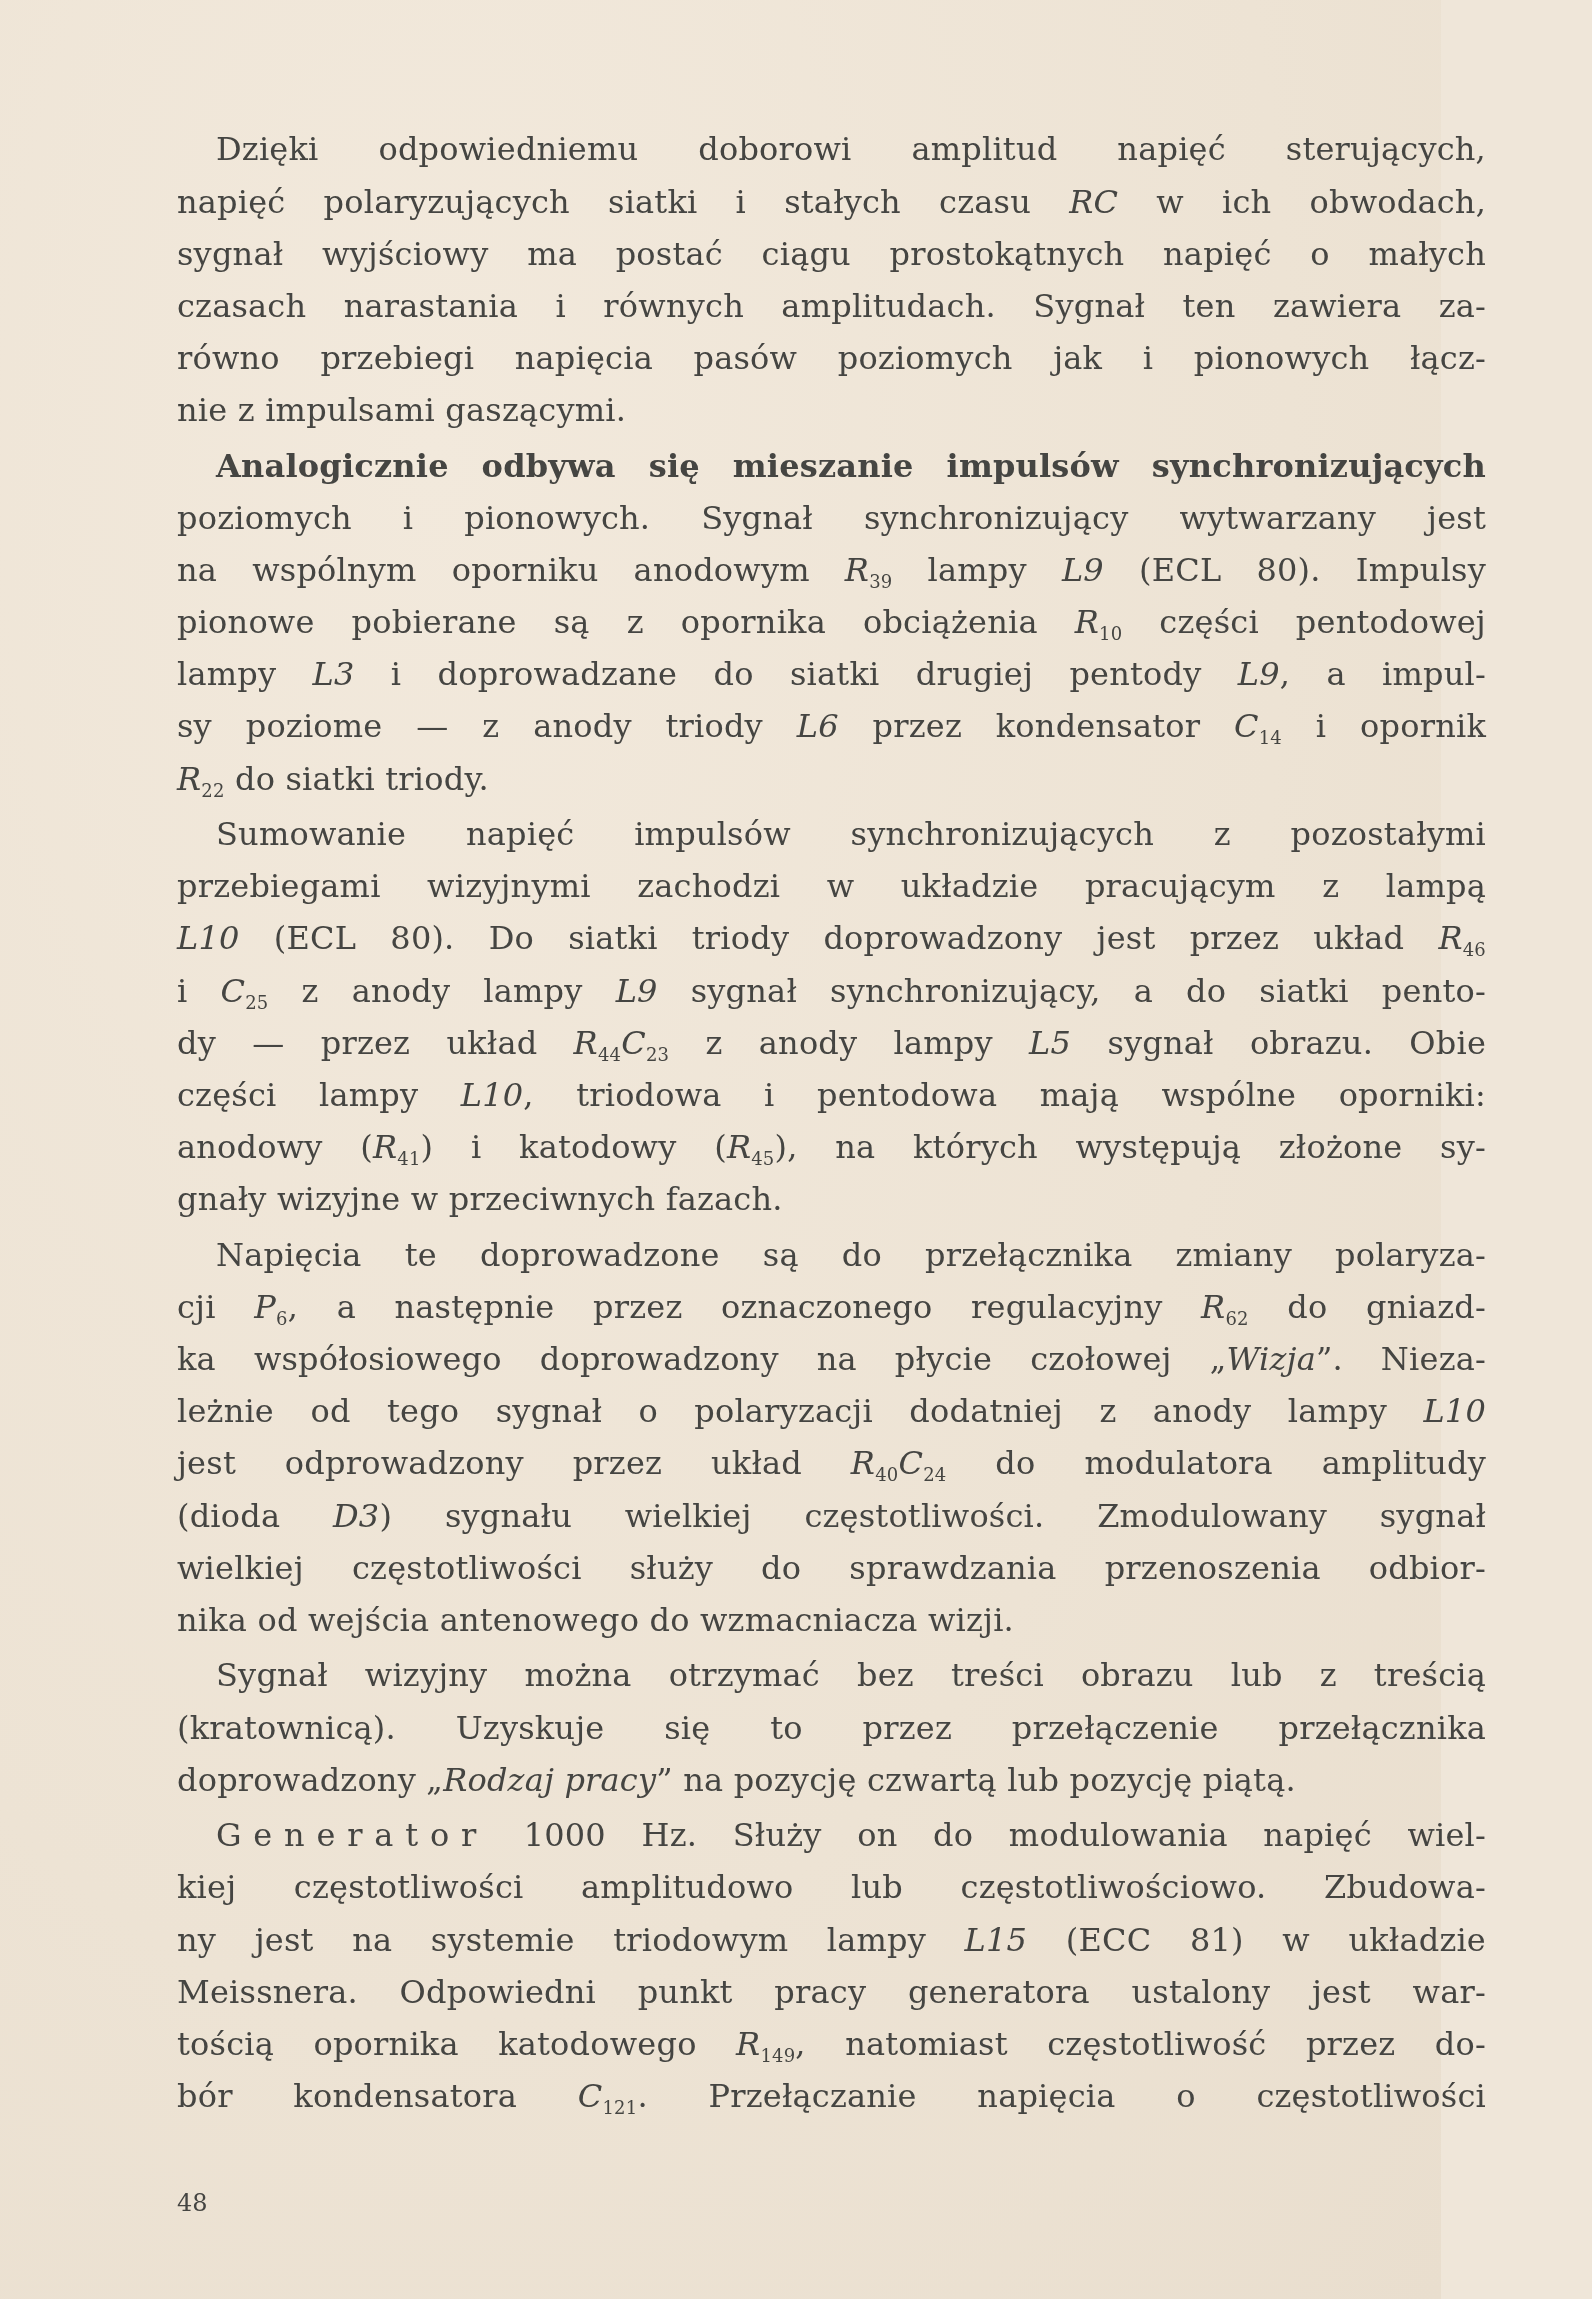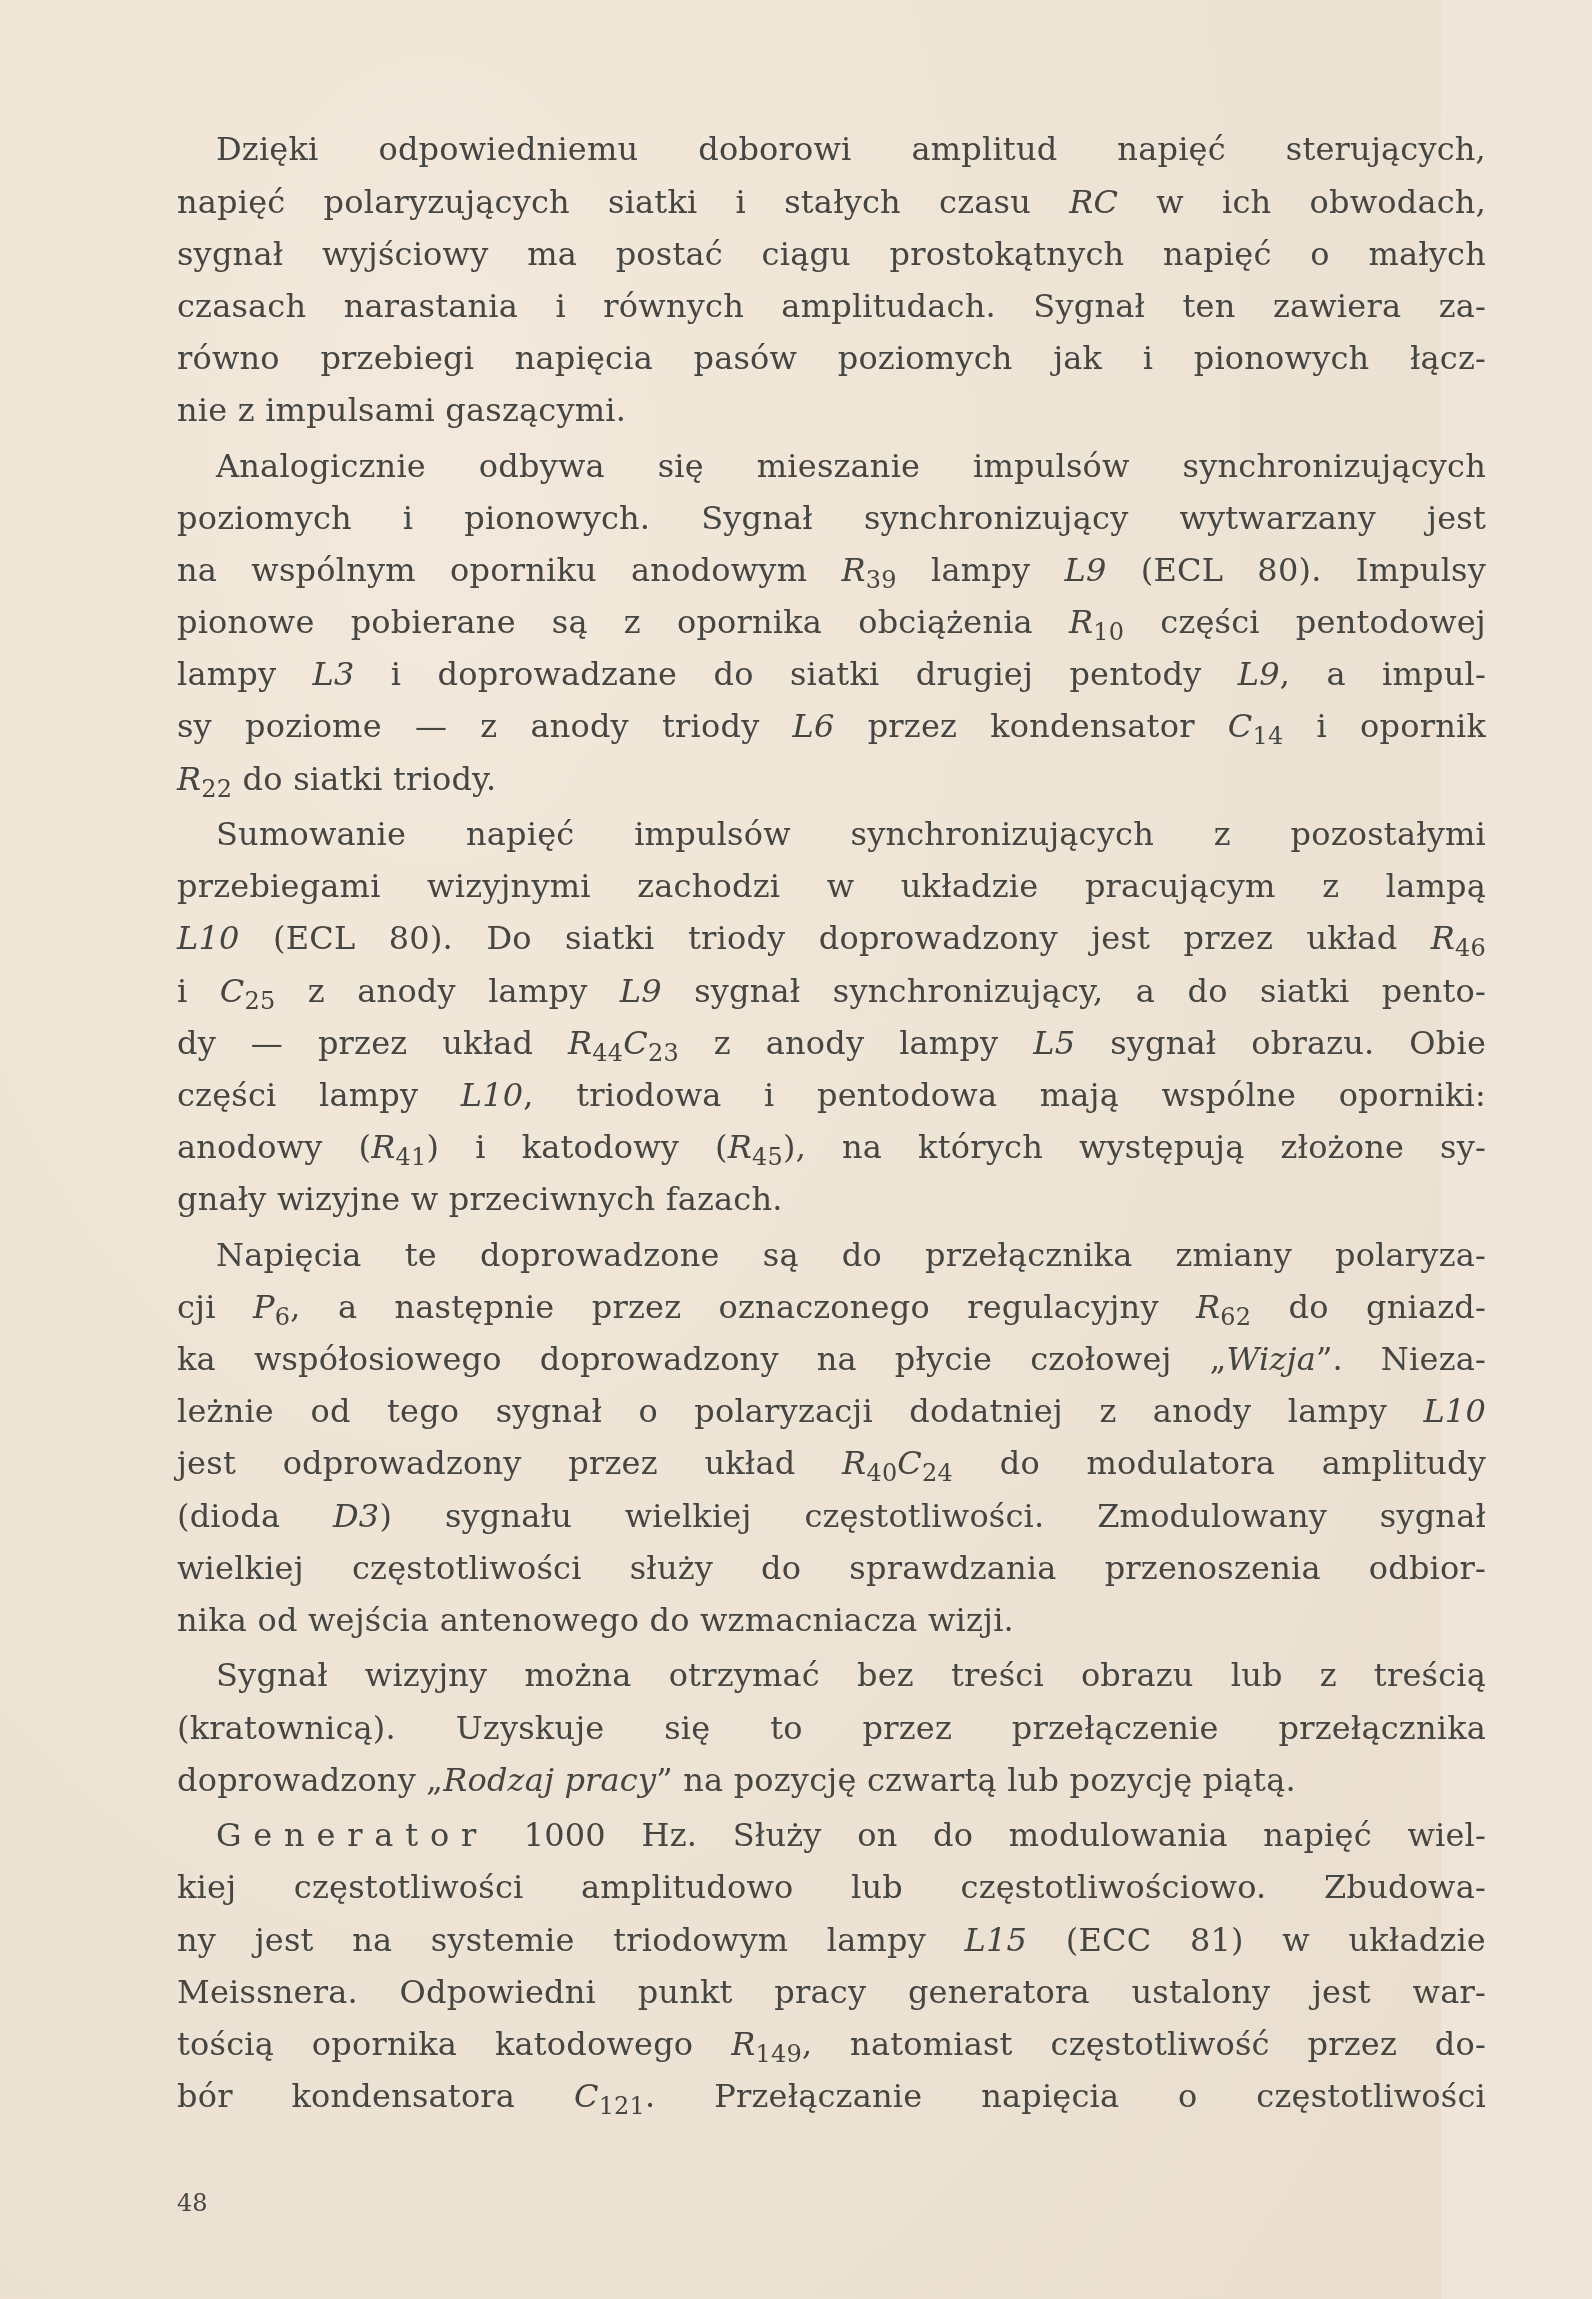--- a/index.html
+++ b/index.html
@@ -6,36 +6,36 @@
   body{width:1593px;height:2299px;background:#efe6d9;position:relative;overflow:hidden;
     font-family:"DejaVu Serif","Liberation Serif",serif;color:#454542;}
   .page{position:absolute;left:0;top:0;width:1441px;height:2299px;
     background:radial-gradient(ellipse at 30% 20%, #f2e9dc 0%, #ede3d4 60%, #e9dece 100%);}
   .line{position:absolute;left:177px;width:1309px;height:51px;line-height:51px;
     font-size:32px;white-space:nowrap;text-align:justify;text-align-last:justify;
     letter-spacing:0.2px;}
   .line.last{text-align-last:left;}
   .line.indent{padding-left:39px;width:1270px;}
   .seg-i{font-style:italic;}
-  .sub{font-size:24px;vertical-align:-6.9px;line-height:0;}
+  .sub{font-size:18px;vertical-align:-6.9px;line-height:0;}
   .spaced{letter-spacing:11.8px;}
   .page-number{position:absolute;left:177px;top:2172px;font-size:24px;line-height:47px;margin-top:8px;}
 </style>
 </head>
 <body>
 
 <div class="page">
   <div id="text-body">
       <div class="line indent" style="top: 124px;"><span>Dzięki odpowiedniemu doborowi amplitud napięć sterujących,</span></div>
       <div class="line" style="top: 177px;"><span>napięć polaryzujących siatki i stałych czasu </span><span class="seg-i">RC</span><span> w ich obwodach,</span></div>
       <div class="line" style="top: 229px;"><span>sygnał wyjściowy ma postać ciągu prostokątnych napięć o małych</span></div>
       <div class="line" style="top: 281px;"><span>czasach narastania i równych amplitudach. Sygnał ten zawiera za-</span></div>
       <div class="line" style="top: 333px;"><span>równo przebiegi napięcia pasów poziomych jak i pionowych łącz-</span></div>
       <div class="line last" style="top: 385px;"><span>nie z impulsami gaszącymi.</span></div>
-      <div class="line indent" style="top: 441px;"><span>Analogicznie odbywa się mieszanie impulsów synchronizujących</span></div>
+      <div class="line indent" style="top: 441px; font-weight: bold;"><span>Analogicznie odbywa się mieszanie impulsów synchronizujących</span></div>
       <div class="line" style="top: 493px;"><span>poziomych i pionowych. Sygnał synchronizujący wytwarzany jest</span></div>
       <div class="line" style="top: 545px;"><span>na wspólnym oporniku anodowym </span><span class="seg-i">R</span><span class="sub">39</span><span> lampy </span><span class="seg-i">L9</span><span> (ECL 80). Impulsy</span></div>
       <div class="line" style="top: 597px;"><span>pionowe pobierane są z opornika obciążenia </span><span class="seg-i">R</span><span class="sub">10</span><span> części pentodowej</span></div>
       <div class="line" style="top: 649px;"><span>lampy </span><span class="seg-i">L3</span><span> i doprowadzane do siatki drugiej pentody </span><span class="seg-i">L9</span><span>, a impul-</span></div>
       <div class="line" style="top: 701px;"><span>sy poziome — z anody triody </span><span class="seg-i">L6</span><span> przez kondensator </span><span class="seg-i">C</span><span class="sub">14</span><span> i opornik</span></div>
       <div class="line last" style="top: 754px;"><span class="seg-i">R</span><span class="sub">22</span><span> do siatki triody.</span></div>
       <div class="line indent" style="top: 809px;"><span>Sumowanie napięć impulsów synchronizujących z pozostałymi</span></div>
       <div class="line" style="top: 861px;"><span>przebiegami wizyjnymi zachodzi w układzie pracującym z lampą</span></div>
       <div class="line" style="top: 913px;"><span class="seg-i">L10</span><span> (ECL 80). Do siatki triody doprowadzony jest przez układ </span><span class="seg-i">R</span><span class="sub">46</span></div>
       <div class="line" style="top: 966px;"><span>i </span><span class="seg-i">C</span><span class="sub">25</span><span> z anody lampy </span><span class="seg-i">L9</span><span> sygnał synchronizujący, a do siatki pento-</span></div>

